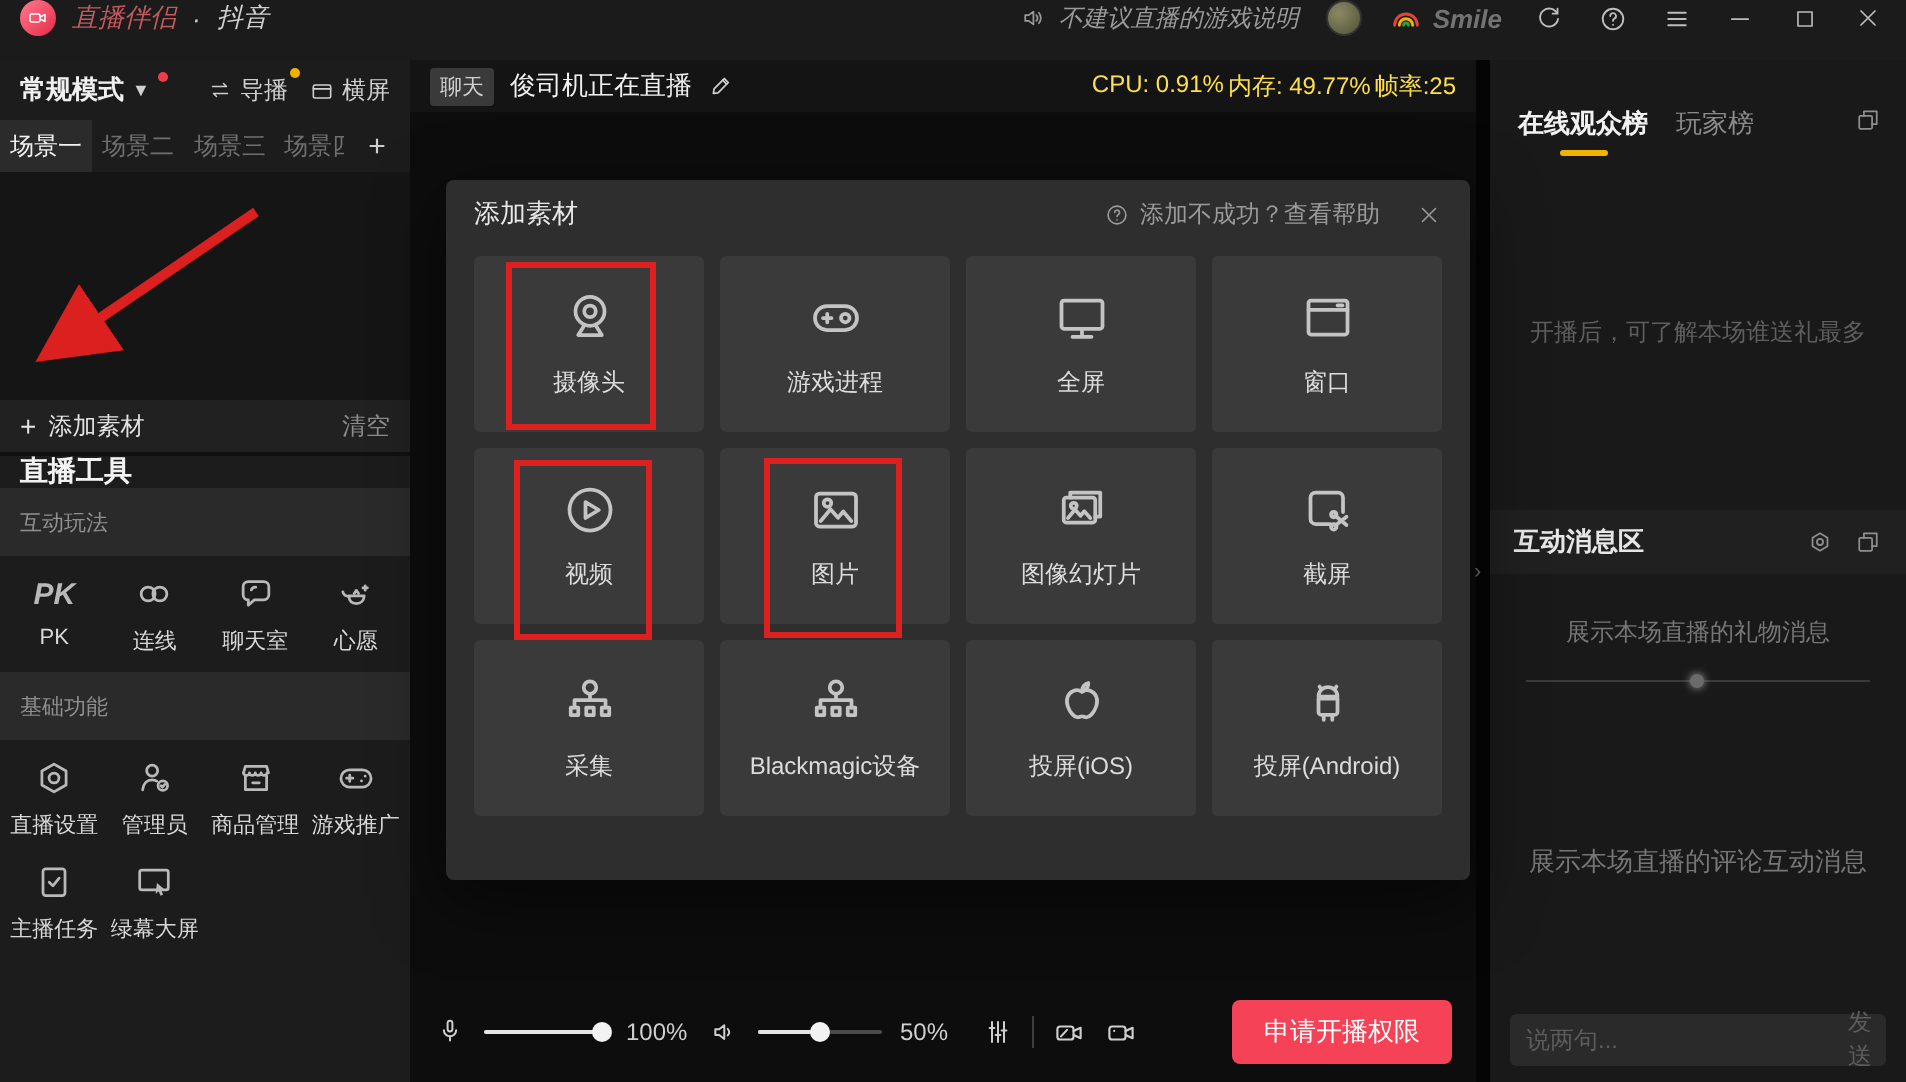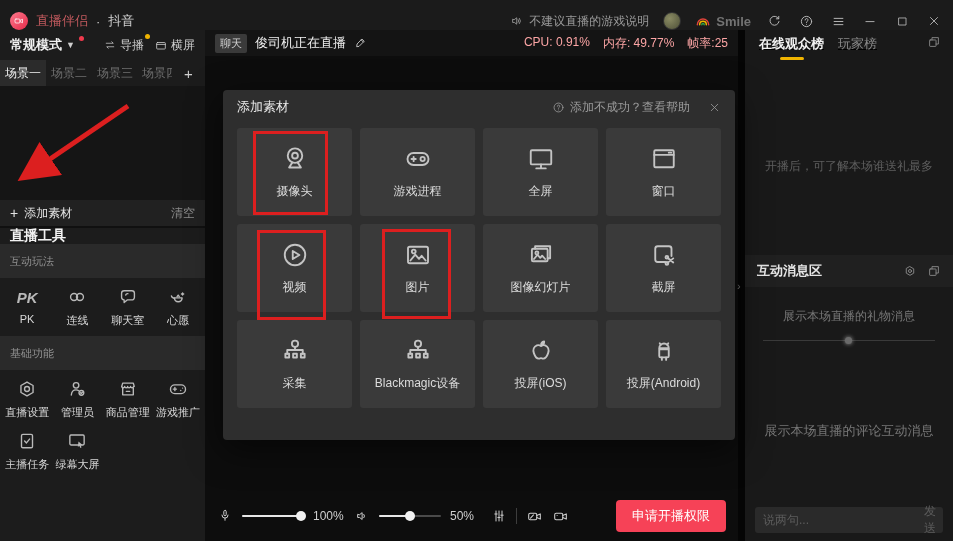--- a/index.html
+++ b/index.html
@@ -3,21 +3,21 @@
 <meta charset="utf-8">
 <style>
   * { margin:0; padding:0; box-sizing:border-box; }
   html,body { width:953px; height:541px; overflow:hidden; background:#000;
     font-family:"Liberation Sans", sans-serif; }
   .app { width:953px; height:541px; display:flex; flex-direction:column; background:#0d0d0d; }
 
   svg.ic { fill:none; stroke:currentColor; stroke-width:1.5; stroke-linecap:round; stroke-linejoin:round; display:block; }
 
   
-  .titlebar { height:30px; background:#1b1b1b; display:flex; align-items:flex-end; padding:0 10px; flex:0 0 30px; }
+  .titlebar { height:30px; background:#1b1b1b; display:flex; align-items:flex-start; padding:0 10px; flex:0 0 30px;font-style:italic; }
   .tb-left { display:flex; align-items:center; gap:8px; }
   .logo { width:18px; height:18px; border-radius:50%; background:linear-gradient(135deg,#ff7a8e,#e52a49); display:flex; align-items:center; justify-content:center; color:#fff; }
   .app-name { color:#c25a5e; font-size:13px; }
   .app-sep, .app-plat { color:#cfcfcf; font-size:13px; }
   .tb-right { margin-left:auto; display:flex; align-items:center; gap:14px; color:#a5a5a5; }
   .notice { display:flex; align-items:center; gap:5px; font-size:12px; color:#9a9a9a; }
   .avatar { width:18px; height:18px; border-radius:50%; background:radial-gradient(circle at 35% 35%, #8a8b63, #4e5038); border:1px solid #333; }
   .user { display:flex; align-items:center; gap:5px; color:#737373; font-size:13px; font-weight:bold; }
   .wbtn { color:#bdbdbd; display:flex; align-items:center; justify-content:center; width:18px; height:18px; }
 
@@ -57,21 +57,21 @@
   .tool-grid { display:grid; grid-template-columns:repeat(4,1fr); padding:8px 2px 2px; row-gap:10px; }
   .tool { display:flex; flex-direction:column; align-items:center; gap:5px; color:#b9b9b9; }
   .tool .t-label { font-size:11px; color:#d8d8d8; }
   .pk-glyph { font-style:italic; font-weight:bold; font-size:15px; color:#b9b9b9; letter-spacing:0; height:22px; display:flex; align-items:center; }
 
   
   .main-header { height:26px; display:flex; align-items:center; padding:0 10px; gap:8px; background:#141414; }
   .chat-badge { background:#3a3a3a; color:#cfcfcf; font-size:11px; padding:2px 5px; border-radius:2px; }
   .stream-title { color:#f0f0f0; font-size:13px; }
   .edit-ic { color:#cfcfcf; }
-  .stats { margin-left:auto; display:flex; gap:13px; color:#fca5a5; font-size:12px; }
+  .stats { margin-left:auto; display:flex; gap:2px; color:#fde047; font-size:12px; }
 
   
   .modal { position:absolute; left:18px; top:60px; width:512px; height:350px; background:#2e2e2e; border-radius:4px; box-shadow:0 10px 34px rgba(0,0,0,.55); z-index:5; }
   .modal-header { height:34px; display:flex; align-items:center; padding:0 14px; gap:8px; }
   .m-title { color:#e8e8e8; font-size:13px; }
   .m-help { margin-left:auto; display:flex; align-items:center; gap:5px; color:#9a9a9a; font-size:12px; }
   .m-close { color:#9a9a9a; margin-left:10px; }
   .tile-grid { position:absolute; top:38px; left:14px; right:14px; display:grid; grid-template-columns:repeat(4,1fr); gap:8px; }
   .tile { height:88px; background:#3a3a3a; border-radius:3px; display:flex; flex-direction:column; align-items:center; justify-content:center; gap:9px; position:relative; color:#c4c4c4; }
   .tile .t-label { font-size:12px; color:#dcdcdc; }
@@ -83,21 +83,21 @@
   
   .bottom-bar { position:absolute; left:0; right:0; bottom:6px; height:38px; display:flex; align-items:center; padding:0 12px; gap:9px; color:#cfcfcf; }
   .slider { width:62px; height:2px; background:#4a4a4a; border-radius:1px; position:relative; }
   .slider .fill { position:absolute; left:0; top:0; height:2px; background:#e6e6e6; border-radius:1px; }
   .slider .knob { position:absolute; top:-4px; width:10px; height:10px; border-radius:50%; background:#f2f2f2; }
   .pct { font-size:12px; color:#cfcfcf; min-width:32px; }
   .vdiv { width:1px; height:16px; background:#3d3d3d; }
   .apply-btn { margin-left:auto; background:#f64257; color:#fff; font-size:13px; border:none; border-radius:4px; height:32px; padding:0 16px; }
 
   
-  .rp-tabs { position:absolute; top:5px; left:14px; right:12px; display:flex; gap:14px; align-items:flex-start;text-decoration:underline; }
+  .rp-tabs { position:absolute; top:23px; left:14px; right:12px; display:flex; gap:14px; align-items:flex-start; }
   .rp-tab { font-size:13px; color:#8a8a8a; }
   .rp-tab.active { color:#f2f2f2; font-weight:bold; }
   .rp-tab.active::after { content:""; display:block; width:24px; height:3px; background:#f0b400; border-radius:2px; margin:4px auto 0; }
   .rp-pop { margin-left:auto; color:#8f8f8f; }
   .rp-empty { position:absolute; top:128px; left:0; right:0; text-align:center; color:#5e5e5e; font-size:12px; }
   .rp-msg-header { position:absolute; top:225px; left:0; right:0; height:32px; background:#202020; display:flex; align-items:center; padding:0 12px; gap:10px; }
   .rp-msg-title { color:#e6e6e6; font-size:13px; font-weight:bold; }
   .rp-ics { margin-left:auto; display:flex; gap:10px; color:#8f8f8f; }
   .rp-gift { position:absolute; top:278px; left:0; right:0; text-align:center; color:#767676; font-size:12px; }
   .rp-divider { position:absolute; top:310px; left:18px; right:18px; height:1px; background:#3a3a3a; }

